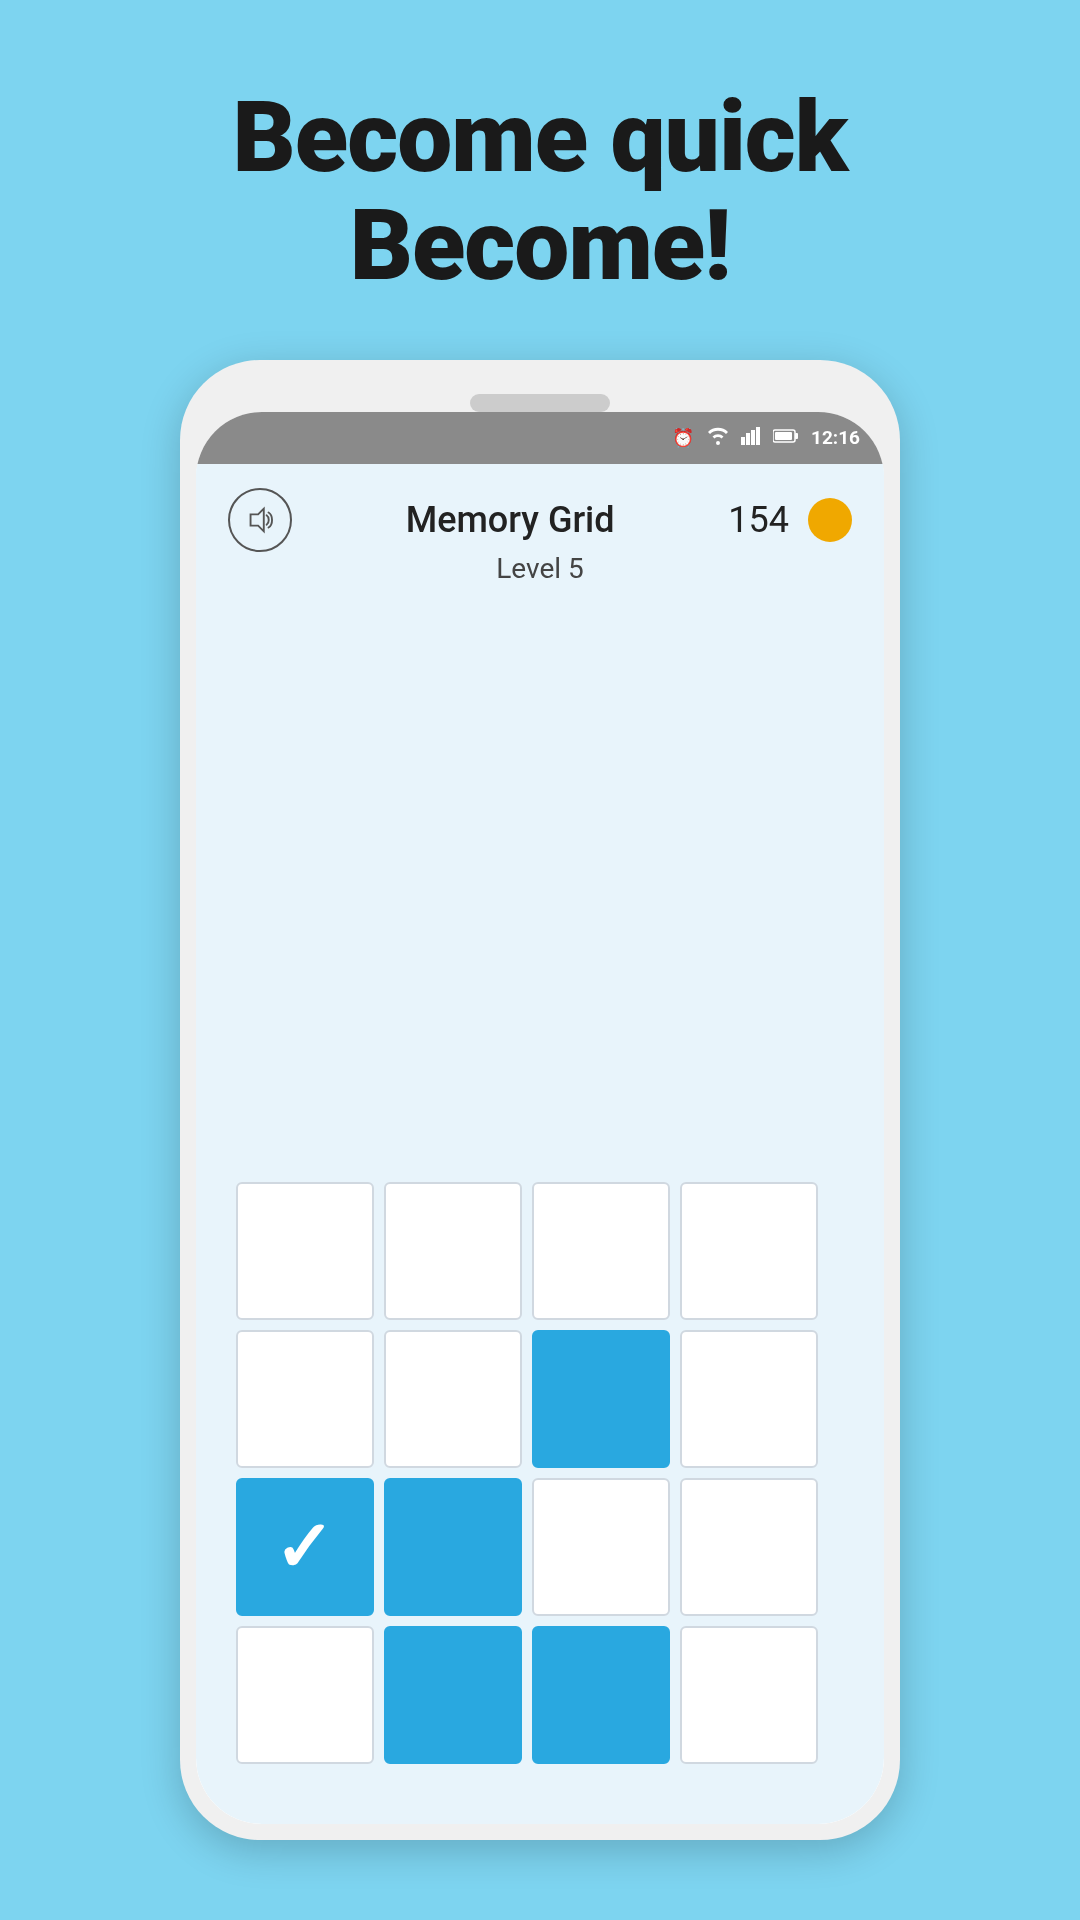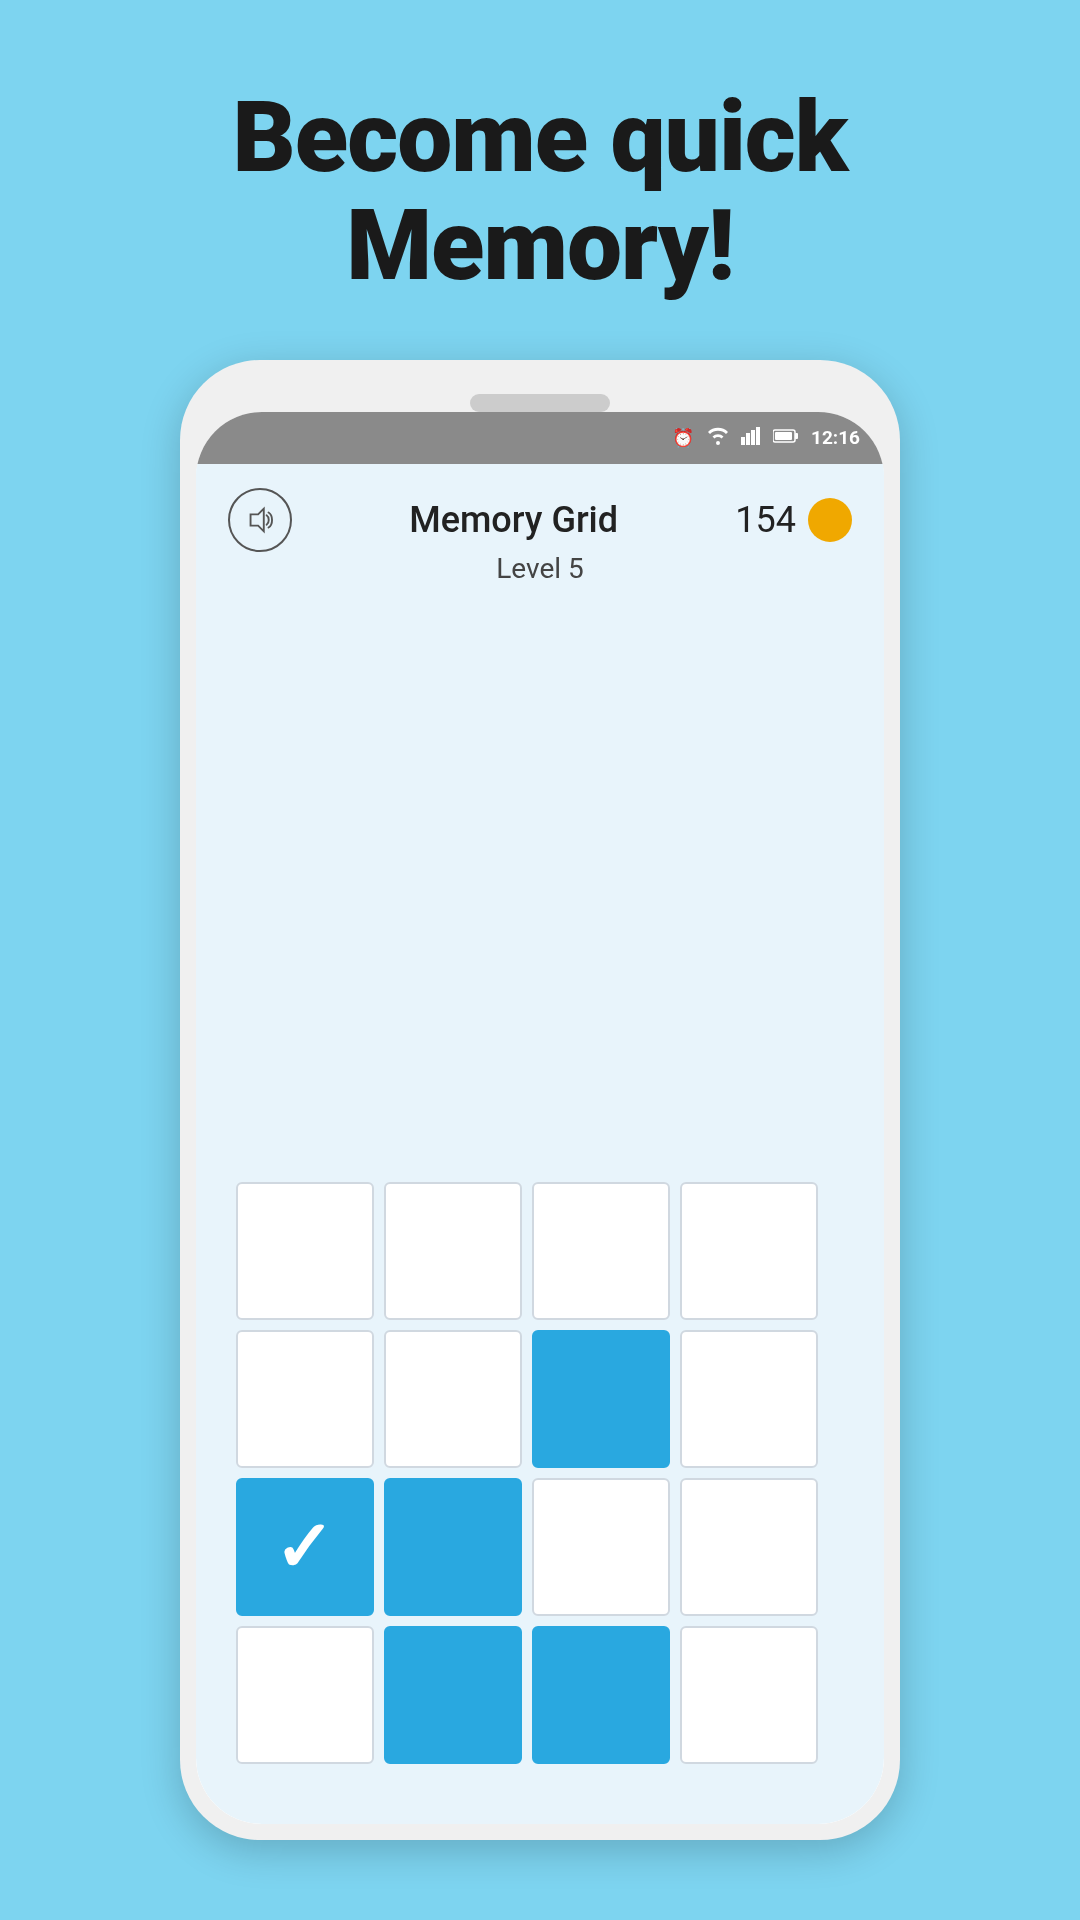--- a/index.html
+++ b/index.html
@@ -116,21 +116,21 @@
 
     .app-title {
       font-size: 36px;
       font-weight: 500;
       color: #222;
     }
 
     .score-area {
       display: flex;
       align-items: center;
-      gap: 12px;
+      gap: 19px;
     }
 
     .score-number {
       font-size: 36px;
       font-weight: 400;
       color: #222;
     }
 
     .coin {
       width: 44px;
@@ -201,21 +201,21 @@
       background: #ccc;
       border-radius: 10px;
       margin: 18px auto 0 auto;
     }
   </style>
 </head>
 <body>
 
 <div class="promo-title">
   <span>Become quick</span><br>
-  <span>Memory!</span>
+  <span>Become!</span>
 </div>
 
 <div class="phone-wrapper">
 
   <div class="phone-speaker"></div>
 
   <div class="phone-inner">
 
     <div class="status-bar">
 

